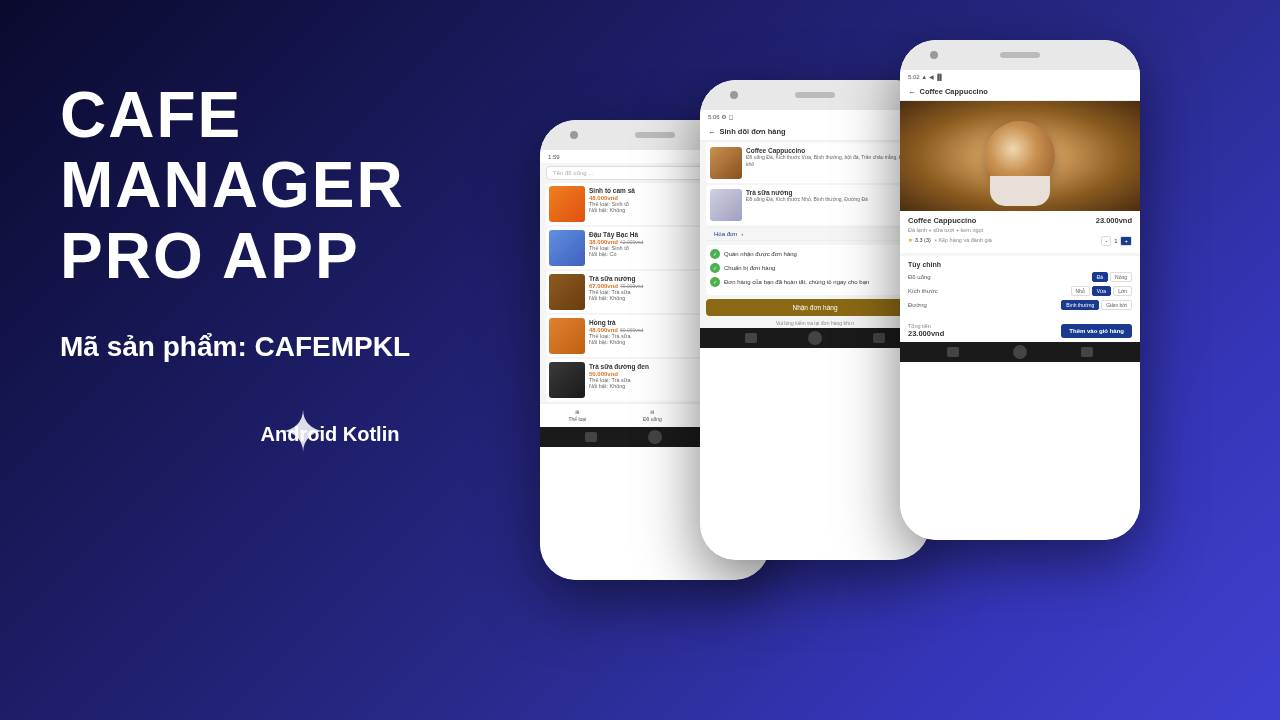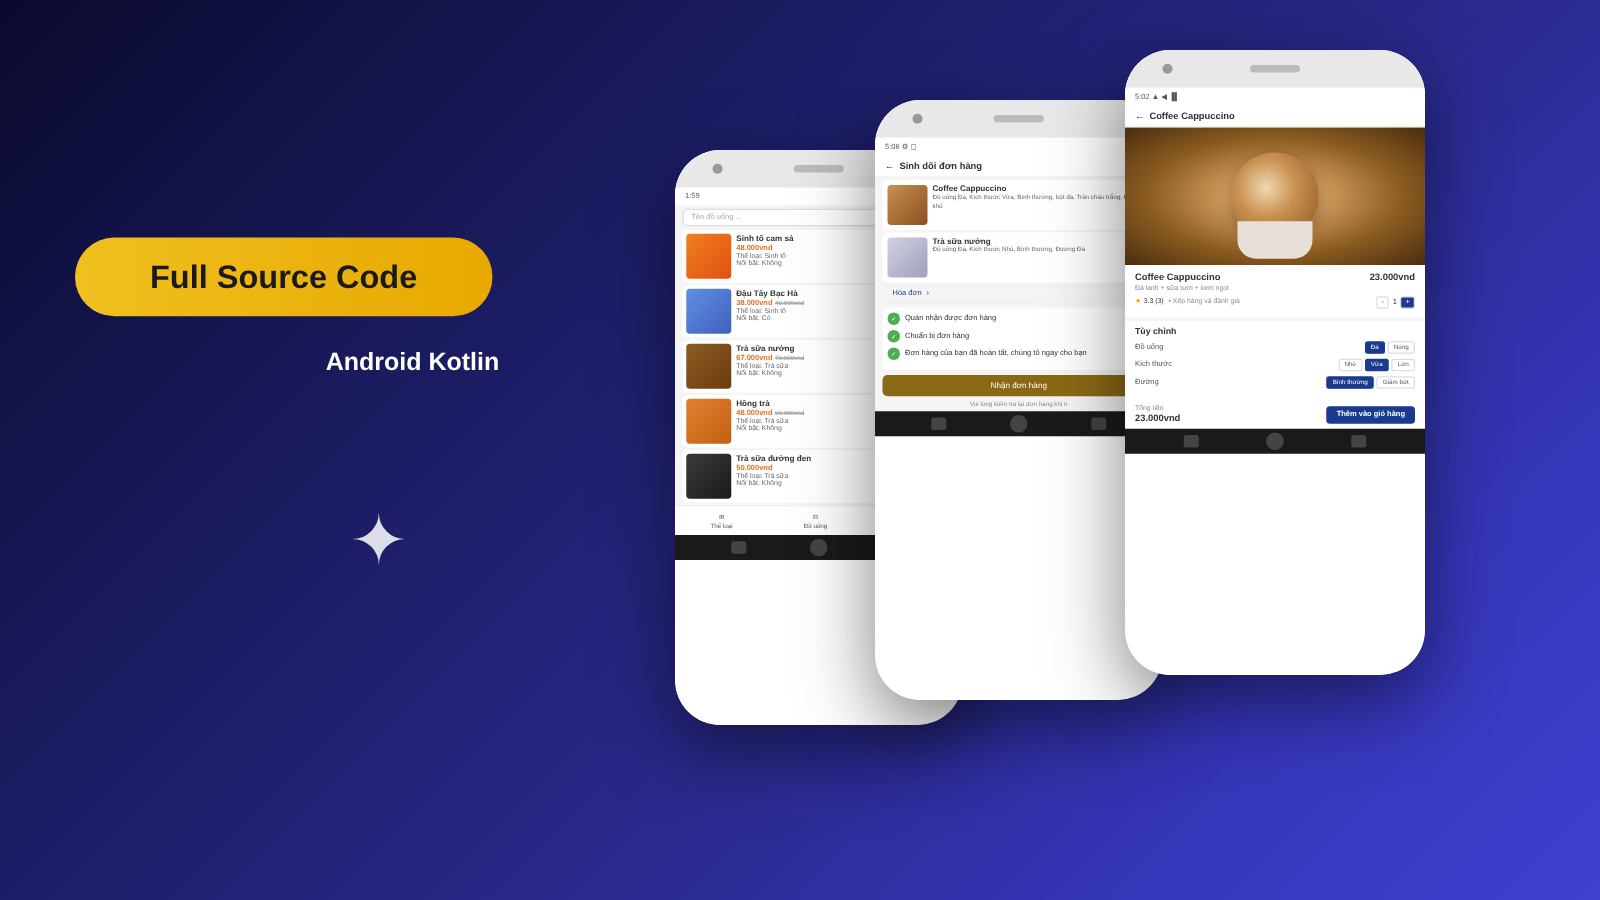--- a/index.html
+++ b/index.html
@@ -523,23 +523,27 @@
     .thumb-orange2 { background: linear-gradient(135deg, #e08030 0%, #c06010 100%); }
     .thumb-dark { background: linear-gradient(135deg, #3a3a3a 0%, #1a1a1a 100%); }
 
     .order-thumb-capu { background: linear-gradient(135deg, #c89050 0%, #8b5020 100%); }
     .order-thumb-milk { background: linear-gradient(135deg, #d0d0e0 0%, #a0a0c0 100%); }
   </style>
 </head>
 <body>
 
 <div class="left-section">
+  <div class="app-title">
+    <span>CAFE MANAGER</span><br>
+    <span>PRO APP</span>
+  </div>
+  <div class="product-code">Mã sản phẩm: CAFEMPKL</div>
 
   <div style="margin-top: 30px;">
-    <button class="cta-button">Full Source Code</button>
     <div class="platform-label">Android Kotlin</div>
   </div>
 </div>
 
 <div class="star-decor"></div>
 
 <div class="phones-container">
 
   <div class="phone phone-1">
     <div class="phone-body">

